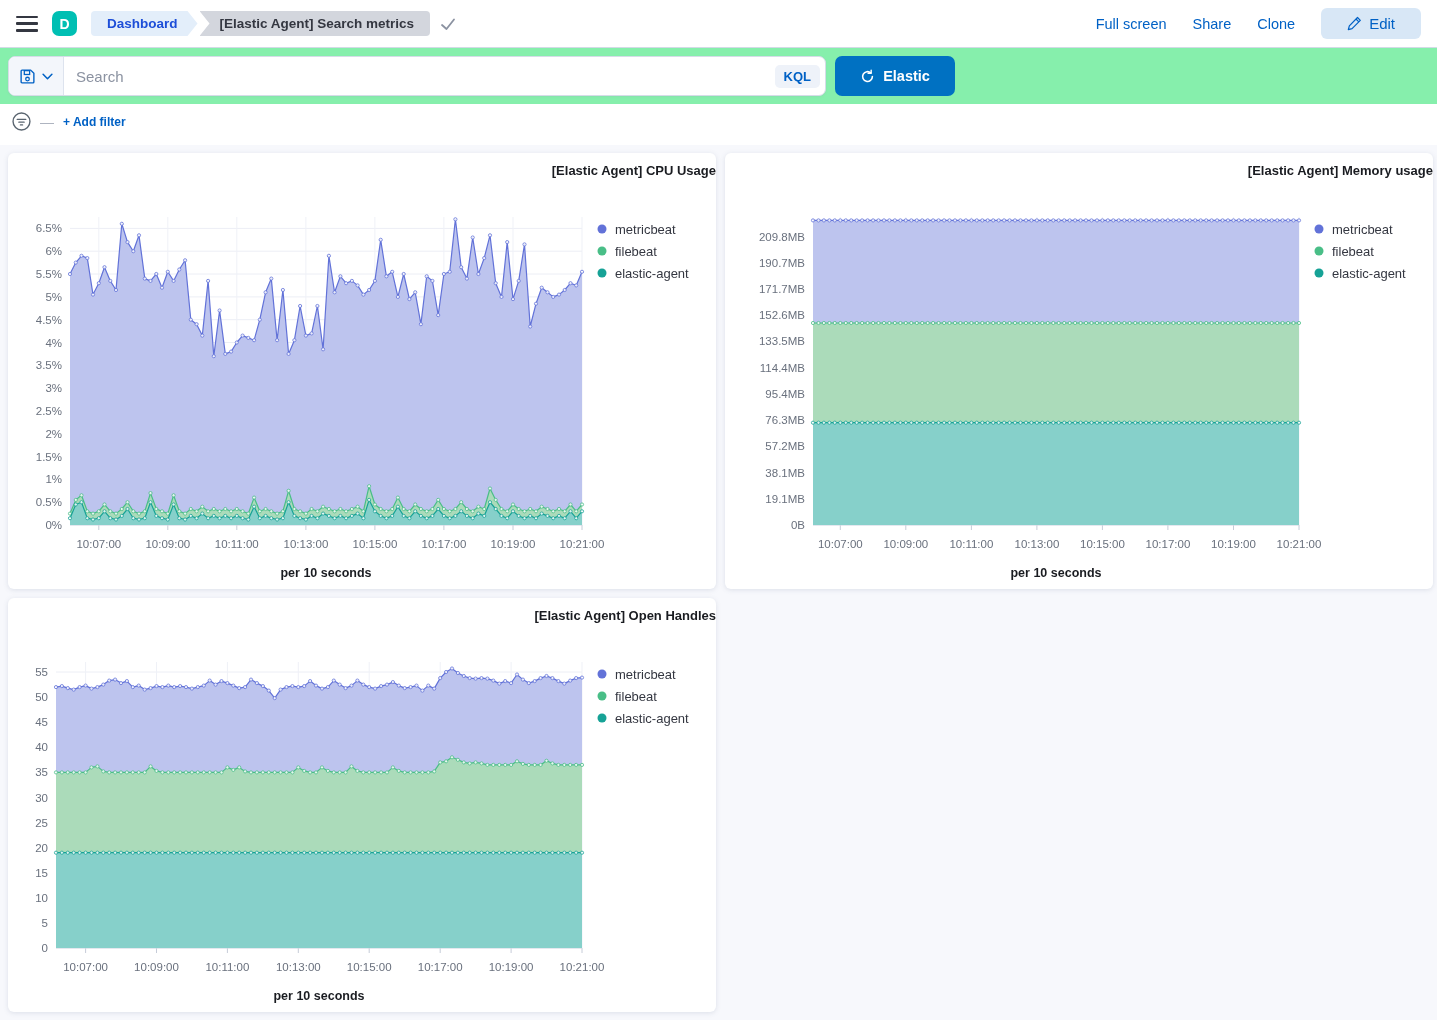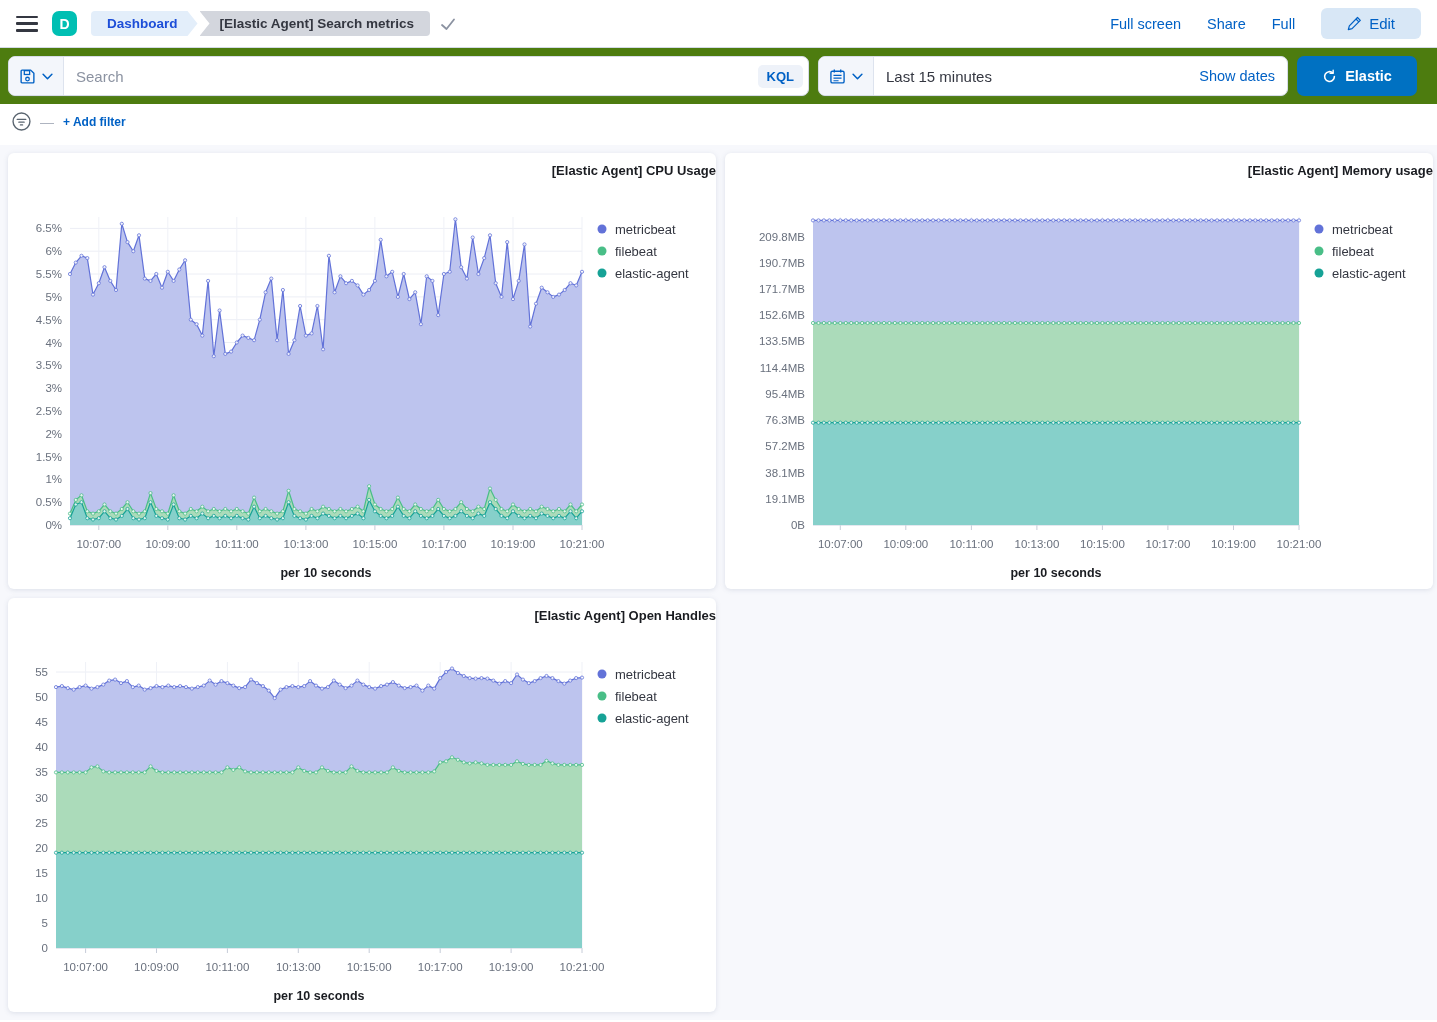--- a/index.html
+++ b/index.html
@@ -20,21 +20,21 @@
             clip-path: polygon(0 0, calc(100% - 10px) 0, 100% 50%, calc(100% - 10px) 100%, 0 100%); }
   .crumb2 { background:#d3d6dd; color:#343741; margin-left:2px; padding-left:20px; border-radius:0 4px 4px 0;
             clip-path: polygon(0 0, 100% 0, 100% 100%, 0 100%, 10px 50%); }
   .check-icon { margin-left:10px; display:flex; align-items:center; }
   .topbar-right { display:flex; align-items:center; gap:26px; }
   .top-link { color:#0061c5; font-size:14.5px; font-weight:500; cursor:pointer; white-space:nowrap; }
   .edit-btn { display:flex; align-items:center; gap:7px; background:#d8e7f6; color:#0061c5;
               font-size:15px; font-weight:500; border:none; border-radius:6px; padding:7px 26px; cursor:pointer;text-align:center; }
 
   
-  .querybar { display:flex; align-items:center; gap:9px; padding:8px 20px 8px 8px; background:#4d7c0f; }
+  .querybar { display:flex; align-items:center; gap:9px; padding:8px 8px 8px 8px; background:#86efac; }
   .search-group { flex:1; max-width:818px; height:40px; display:flex; align-items:center;
                   border:1px solid #d6dce8; border-radius:7px; background:#fff; overflow:hidden;
                   box-shadow:0 1px 2px rgba(152,162,179,.15); }
   .seg { height:100%; display:flex; align-items:center; gap:6px; padding:0 10px;
          background:#f3f6fb; border-right:1px solid #dde3ee; cursor:pointer; }
   .search-input { flex:1; height:100%; border:none; outline:none; font-size:15px; padding:0 12px;
                   font-family:"Liberation Sans",sans-serif; color:#343741; }
   .search-input::placeholder { color:#8b92a1; }
   .kql-chip { background:#eef2f9; color:#0061c5; font-weight:700; font-size:13px;
               border-radius:5px; padding:4px 9px; margin-right:5px; cursor:pointer;margin-left:32px; }
@@ -82,21 +82,21 @@
       <span class="check-icon">
         <svg width="16" height="14" viewBox="0 0 16 14">
           <polyline points="2,8 6.5,12 14,2.5" fill="none" stroke="#8b92a1" stroke-width="1.8" stroke-linecap="round" stroke-linejoin="round"></polyline>
         </svg>
       </span>
     </nav>
   </div>
   <div class="topbar-right">
     <span class="top-link">Full screen</span>
     <span class="top-link">Share</span>
-    <span class="top-link">Full</span>
+    <span class="top-link">Clone</span>
     <button class="edit-btn">
       <svg width="15" height="15" viewBox="0 0 16 16">
         <path d="M11.2 1.6 L14.2 4.6 L5.4 13.4 L1.4 14.5 L2.5 10.5 Z" fill="none" stroke="#0061c5" stroke-width="1.3" stroke-linejoin="round"></path>
         <line x1="9.6" y1="3.2" x2="12.6" y2="6.2" stroke="#0061c5" stroke-width="1.3"></line>
       </svg>
       <span>Edit</span>
     </button>
   </div>
 </header>
 
@@ -109,37 +109,20 @@
         <circle cx="8" cy="10.4" r="1.7" fill="none" stroke="#0061c5" stroke-width="1.2"></circle>
       </svg>
       <svg width="11" height="7" viewBox="0 0 10 6">
         <polyline points="1,1 5,5 9,1" fill="none" stroke="#0061c5" stroke-width="1.4" stroke-linecap="round" stroke-linejoin="round"></polyline>
       </svg>
     </div>
     <input class="search-input" type="text" placeholder="Search" style="">
     <span class="kql-chip">KQL</span>
   </div>
 
-  <div class="date-group">
-    <div class="seg">
-      <svg width="17" height="17" viewBox="0 0 16 16">
-        <rect x="1.8" y="3" width="12.4" height="11" rx="1.4" fill="none" stroke="#0061c5" stroke-width="1.3"></rect>
-        <line x1="5" y1="1.4" x2="5" y2="4.2" stroke="#0061c5" stroke-width="1.3"></line>
-        <line x1="11" y1="1.4" x2="11" y2="4.2" stroke="#0061c5" stroke-width="1.3"></line>
-        <line x1="4.2" y1="7" x2="11.8" y2="7" stroke="#0061c5" stroke-width="1.1"></line>
-        <line x1="4.2" y1="9.5" x2="11.8" y2="9.5" stroke="#0061c5" stroke-width="1.1"></line>
-        <line x1="4.2" y1="12" x2="9" y2="12" stroke="#0061c5" stroke-width="1.1"></line>
-      </svg>
-      <svg width="11" height="7" viewBox="0 0 10 6">
-        <polyline points="1,1 5,5 9,1" fill="none" stroke="#0061c5" stroke-width="1.4" stroke-linecap="round" stroke-linejoin="round"></polyline>
-      </svg>
-    </div>
-    <span class="time-text">Last 15 minutes</span>
-    <span class="show-dates">Show dates</span>
-  </div>
 
   <button class="refresh-btn">
     <svg width="15" height="15" viewBox="0 0 16 16">
       <path d="M13.2 8 A5.2 5.2 0 1 1 11.6 4.3" fill="none" stroke="#fff" stroke-width="1.7" stroke-linecap="round"></path>
       <polyline points="11.9,1.3 11.9,4.6 8.6,4.6" fill="none" stroke="#fff" stroke-width="1.5" stroke-linecap="round" stroke-linejoin="round"></polyline>
     </svg>
     <span>Elastic</span>
   </button>
 </div>
 

